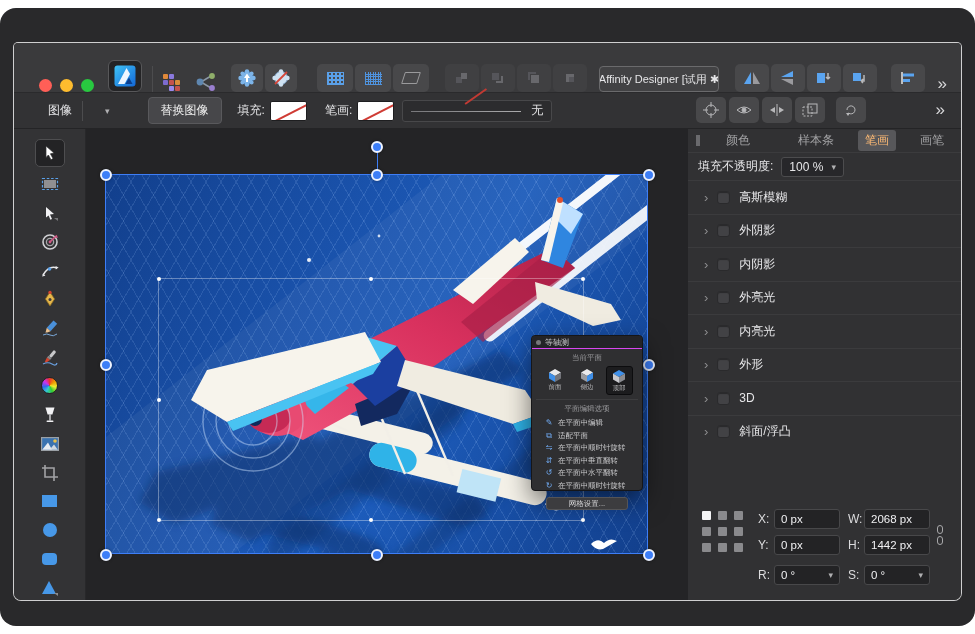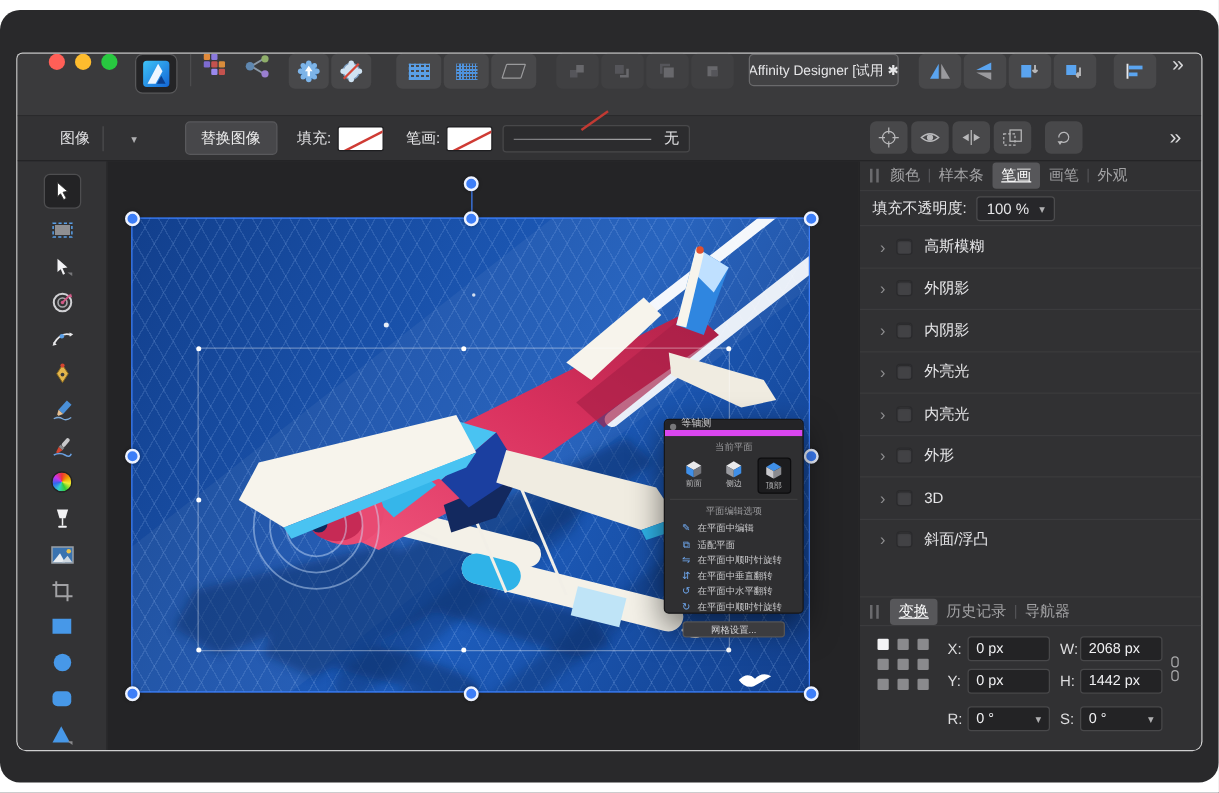--- a/index.html
+++ b/index.html
@@ -6,21 +6,21 @@
   html,body { width:975px; height:634px; background:#ffffff; font-family:"Liberation Sans",sans-serif; overflow:hidden; }
   .stage { position:relative; width:975px; height:634px; }
 
   
   .frame { position:absolute; left:0; top:8px; width:975px; height:618px; background:#29292b; border-radius:16px; }
 
   
   .window { position:absolute; left:13px; top:42px; width:949px; height:559px; background:#333335; border:1px solid rgba(235,235,235,.85); border-radius:5px 5px 8px 8px; overflow:hidden; }
 
   
-  .toolbar { height:50px; background:#3a3a3c; display:flex; align-items:flex-start; padding-left:25px; border-bottom:1px solid #2a2a2c; }
+  .toolbar { height:50px; background:#3a3a3c; display:flex; align-items:flex-end; padding-left:25px; border-bottom:1px solid #2a2a2c; }
   .traffic { display:flex; gap:8px; margin-right:14px; }
   .tl { width:13px; height:13px; border-radius:50%; }
   .vsep { width:1px; height:26px; background:#4c4c4e; margin:0 10px; }
   .appbtn { width:34px; height:32px; border-radius:6px; background:#242426; border:1px solid #58585a; display:flex; align-items:center; justify-content:center; }
   .btn { height:28px; min-width:32px; border-radius:5px; background:#48484a; display:flex; align-items:center; justify-content:center; }
   .btn.off { background:#404042; }
   .grp { display:flex; gap:2px; }
   .plainicon { display:flex; align-items:center; justify-content:center; }
   .titlebox { width:120px; height:26px; margin-left:12px; background:#424244; border:1px solid #6a6a6c; border-radius:4px; color:#e6e6e8; font-size:11px; display:flex; align-items:center; justify-content:center; white-space:nowrap; overflow:hidden; }
   .chev { color:#d8d8da; font-size:17px; line-height:1; }
@@ -69,40 +69,40 @@
 
   
   .selbox { position:absolute; left:19px; top:45px; width:543px; height:380px; border:1px solid #3d7ef7; pointer-events:none; }
   .handle { position:absolute; width:12px; height:12px; border-radius:50%; background:#3d7ef7; border:2px solid #eef3ff; transform:translate(-50%,-50%); box-shadow:0 0 3px rgba(0,0,0,.4); }
   .rotline { position:absolute; left:271px; top:-28px; width:1px; height:28px; background:#3d7ef7; }
   .innersel { position:absolute; left:72px; top:149px; width:426px; height:243px; border:1px solid rgba(255,255,255,.35); pointer-events:none; }
   .idot { position:absolute; width:4px; height:4px; border-radius:50%; background:#fff; transform:translate(-50%,-50%); }
 
   
   .isopanel { position:absolute; left:445px; top:206px; width:112px; height:156px; background:#2f2f31; border:1px solid #161618; border-radius:4px; box-shadow:0 10px 26px rgba(0,0,0,.55); font-size:8px; color:#cfcfd1; z-index:5; }
-  .iso-title { height:13px; background:#242427; border-radius:4px 4px 0 0; display:flex; align-items:flex-end; padding-left:4px; gap:4px; border-bottom:5px solid #d946ef; }
+  .iso-title { height:13px; background:#242427; border-radius:4px 4px 0 0; display:flex; align-items:center; padding-left:4px; gap:4px; border-bottom:1px solid #d946ef; }
   .iso-close { width:5px; height:5px; border-radius:50%; background:#77777a; }
   .iso-sec { text-align:center; color:#98989b; margin-top:4px; font-size:7.5px; }
   .cubes { display:flex; justify-content:center; gap:5px; margin-top:3px; }
   .cubebtn { width:27px; height:29px; display:flex; flex-direction:column; align-items:center; gap:1px; border-radius:3px; padding-top:2px; }
   .cubebtn.sel { background:#1c1c1e; border:1px solid #0c0c0e; }
   .cubebtn span { font-size:6.5px; color:#b8b8ba; }
   .iso-hr { height:1px; background:#3d3d3f; margin:4px 4px 0; }
   .iso-opts { margin:3px 0 0 12px; }
   .iso-opt { display:flex; align-items:center; gap:4px; height:12.5px; }
   .iso-opt .oicon { width:10px; color:#6fa8ef; font-size:8px; line-height:1; text-align:center; }
   .iso-opt span.olabel { font-size:7.5px; color:#c9c9cb; white-space:nowrap; }
   .iso-btn { display:block; margin:5px auto 0; width:82px; height:13px; background:#3c3c3f; border:1px solid #545457; border-radius:3px; color:#d5d5d7; font-size:7.5px; text-align:center; line-height:12px; }
 
   
   .rightpanel { width:274px; background:#313133; border-left:1px solid #242426; color:#e6e6e8; font-size:12px; display:flex; flex-direction:column; }
-  .tabrow { height:24px; display:flex; align-items:center; padding-left:8px; gap:7px; border-bottom:1px solid #3b3b3d; flex:none; }
+  .tabrow { height:24px; display:flex; align-items:center; padding-left:8px; gap:24px; border-bottom:1px solid #3b3b3d; flex:none; }
   .drag { width:7px; height:11px; border-left:2px solid #6a6a6d; border-right:2px solid #6a6a6d; margin-right:2px; }
   .tab { color:#a2a2a4; white-space:nowrap; }
-  .tab.active { background:#57575a; color:#ffffff; padding:2px 7px; border-radius:3px;text-decoration:underline; }
+  .tab.active { background:#57575a; color:#fdba74; padding:2px 7px; border-radius:3px; }
   .tsep { width:1px; height:11px; background:#525255; }
   .oprow { height:27px; display:flex; align-items:center; padding-left:10px; gap:8px; flex:none; }
   .opdrop { display:flex; align-items:center; gap:8px; background:#27272a; border:1px solid #4c4c4e; border-radius:3px; padding:2px 7px; }
   .fx { height:33.5px; display:flex; align-items:center; padding-left:16px; gap:9px; border-top:1px solid #3b3b3d; flex:none; }
   .fx:last-of-type { border-bottom:1px solid #3b3b3d; }
   .fxchev { color:#8e8e90; font-size:13px; }
   .fxcheck { width:13px; height:13px; background:#424245; border:1px solid #2a2a2c; border-radius:3px; box-shadow:inset 0 1px 1px rgba(0,0,0,.4); }
   .spacer { flex:1; }
   .transform { position:relative; height:99px; flex:none; }
   .anchor { position:absolute; left:14px; top:10px; display:grid; grid-template-columns:repeat(3,9px); grid-template-rows:repeat(3,9px); gap:7px; }
@@ -694,27 +694,20 @@
         <span>3D</span>
       </div>
       <div class="fx">
         <span class="fxchev">›</span>
         <span class="fxcheck"></span>
         <span>斜面/浮凸</span>
       </div>
 
       <div class="spacer"></div>
 
-      <div class="tabrow" style="border-top:1px solid #3b3b3d">
-        <span class="drag"></span>
-        <span class="tab active">变换</span>
-        <span class="tab">历史记录</span>
-            <span class="tsep"></span>
-        <span class="tab">导航器</span>
-      </div>
 
       <div class="transform">
         <div class="anchor">
           <i class="on"></i>
               <i></i>
               <i></i>
               <i></i>
               <i></i>
               <i></i>
               <i></i>

